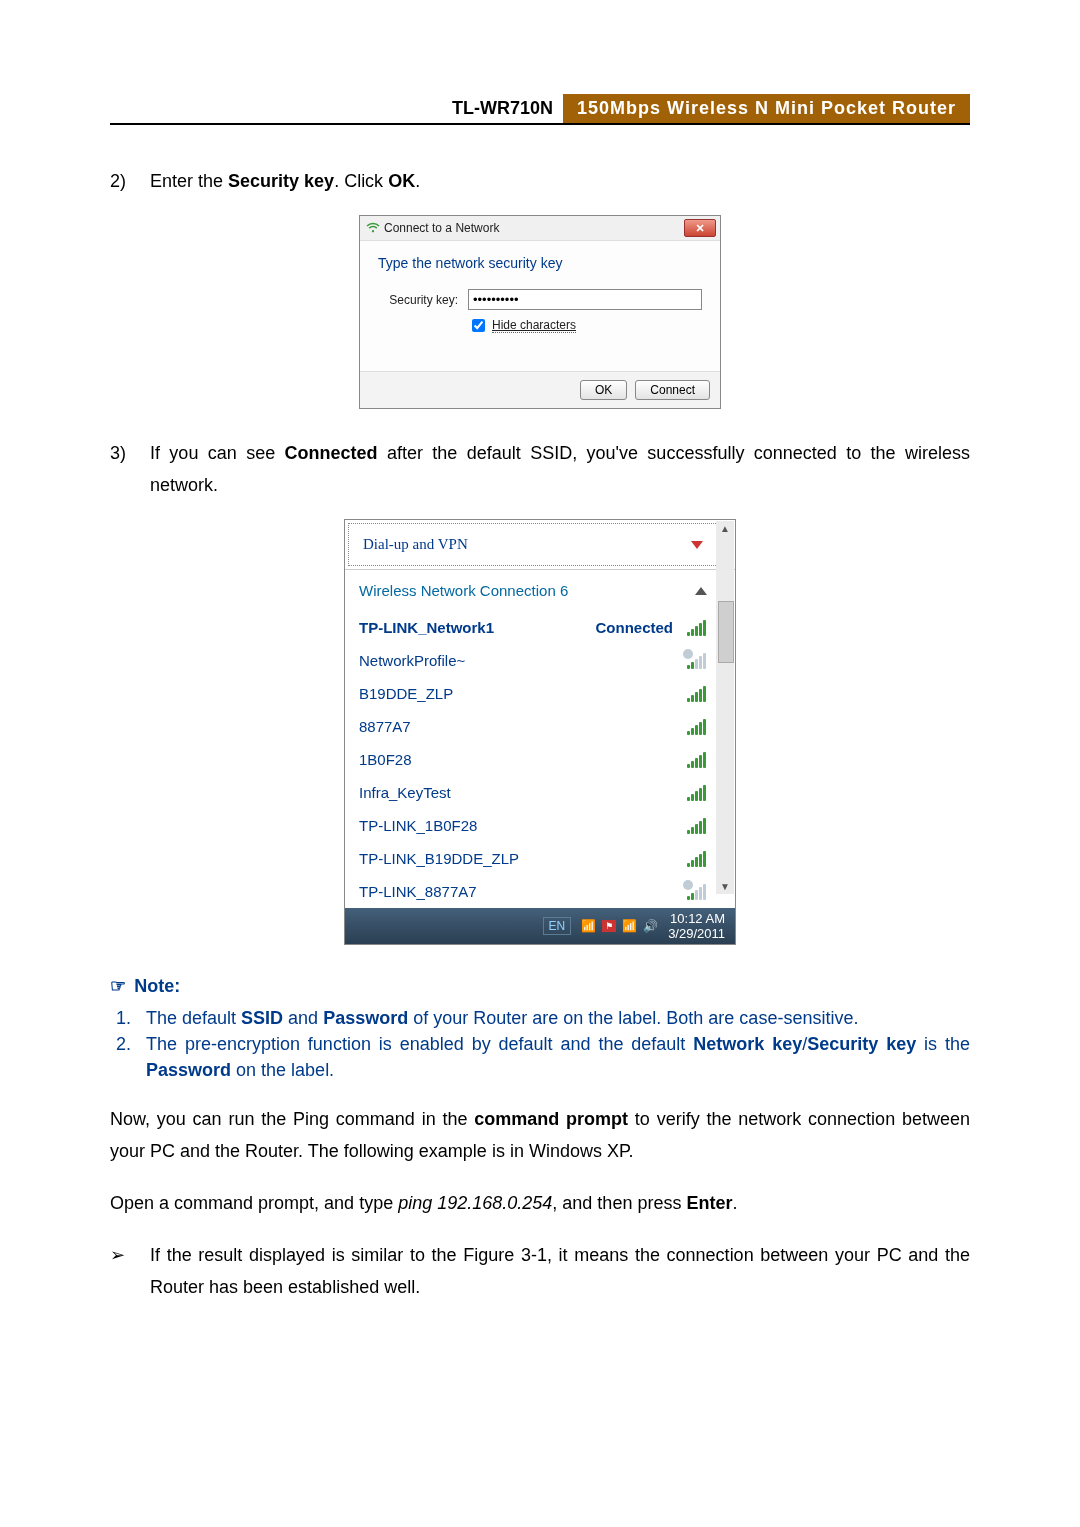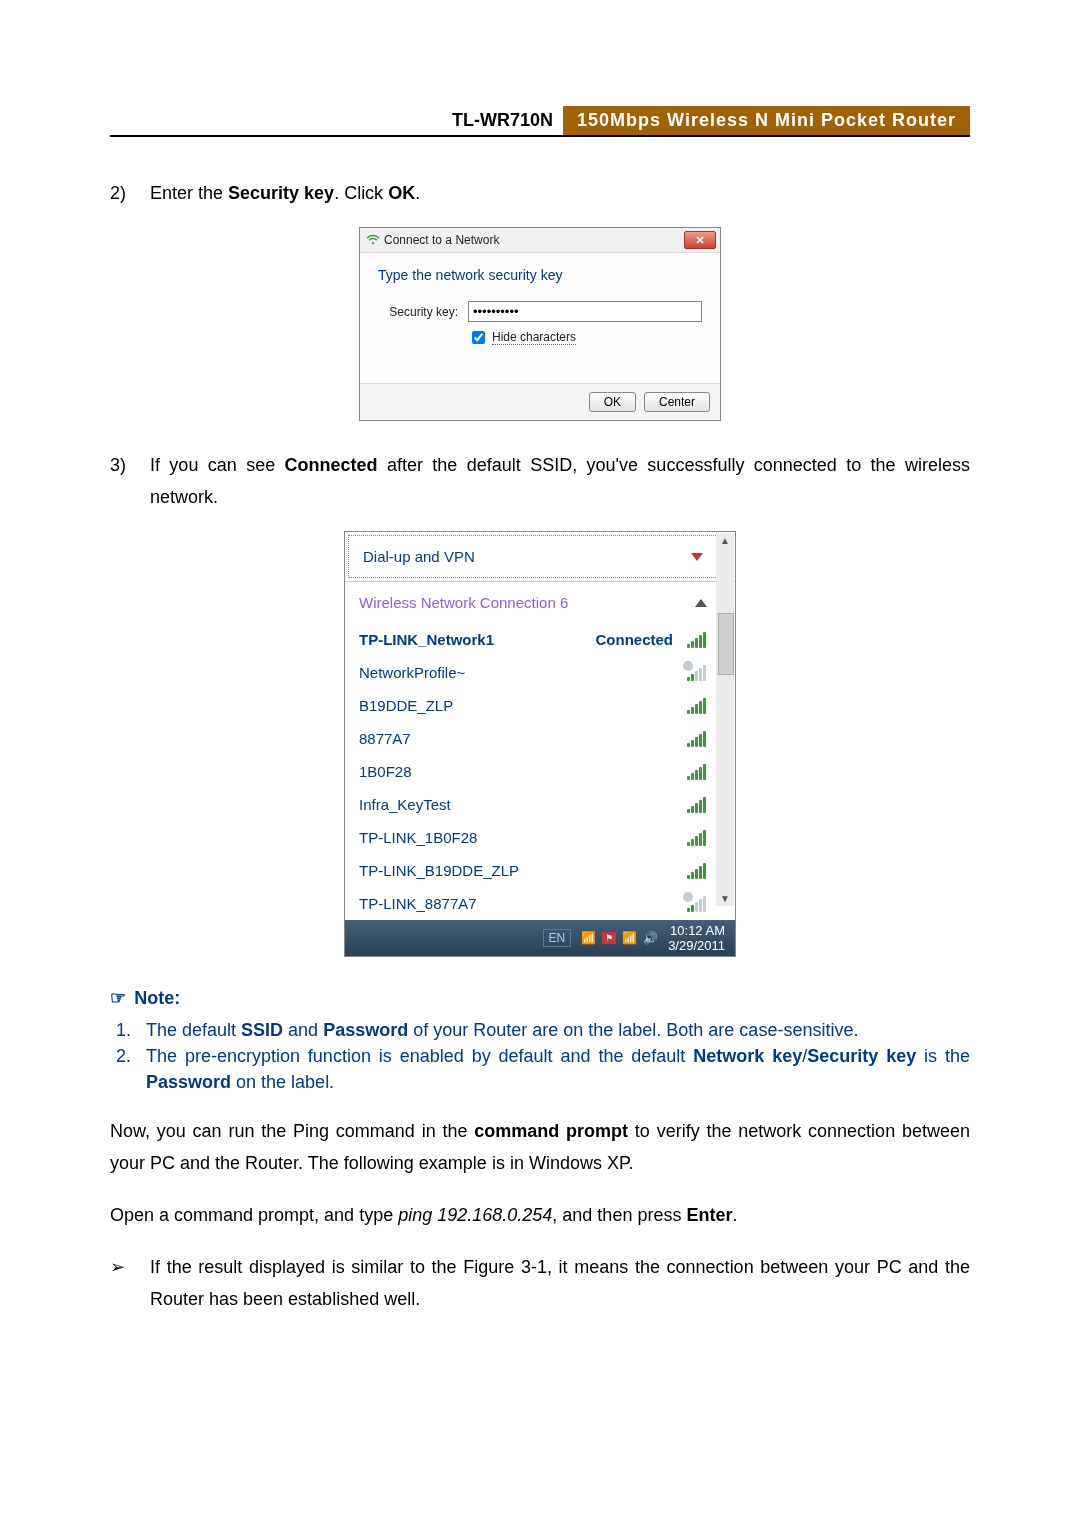--- a/index.html
+++ b/index.html
@@ -5,21 +5,21 @@
   body {
     margin: 0;
     padding: 0;
     background: #fff;
     font-family: Arial, Helvetica, sans-serif;
     color: #000;
   }
   .page {
     width: 1080px;
     height: 1462px;
-    margin: 16px auto;
+    margin: 4px auto;
     position: relative;
     box-sizing: border-box;
     padding: 90px 110px 40px 110px;
   }
   
   .hdr-wrap {
     margin-bottom: 40px;
   }
   .hdr {
     display: flex;
@@ -118,21 +118,21 @@
     flex:1; border:1px solid #888; font-size:13px; padding:2px 4px;
     font-family: Arial;
   }
   .dialog .chk-row {
     padding-left: 90px;
     display:flex; align-items:center; gap:4px;
     margin-bottom: 30px;
     font-size:12px;
   }
   .dialog .chk-row input { width:13px; height:13px; }
-  .dialog .chk-row .dotted { border-bottom:1px dotted #666; }
+  .dialog .chk-row .dotted { border-bottom:1px dotted #666;text-decoration:underline; }
   .dialog .btnbar {
     border-top:1px solid #ddd;
     background:#f3f3f3;
     padding:8px 10px;
     display:flex; justify-content:flex-end; gap:8px;
   }
   .dialog .btnbar button {
     font-size:12px; padding:2px 14px;
     background:linear-gradient(#fff,#e3e3e3);
     border:1px solid #888; border-radius:3px;
@@ -156,21 +156,21 @@
     font-size:10px; color:#555; padding:2px 0;
   }
   .netlist .scrollbar .thumb {
     width:14px; height:60px; background:#cfcfcf; border:1px solid #aaa;
     position:absolute; top:80px; left:2px;
   }
   .netlist .section {
     padding: 12px 28px 12px 14px;
     display:flex; justify-content:space-between; align-items:center;
   }
-  .netlist .section.dotted { border:1px dotted #888; margin:3px; }
+  .netlist .section.dotted { border:1px dotted #888; margin:3px;font-family:Liberation Serif, serif; }
   .netlist .divider { height:1px; background:#ccc; }
   .netlist .item {
     padding: 8px 28px 8px 14px;
     display:flex; justify-content:space-between; align-items:center;
   }
   .netlist .item .label { white-space: nowrap; }
   .netlist .item .status { font-weight:bold; margin-right:8px; }
   .netlist .item.bold .label { font-weight:bold; }
   .netlist .item .rgt { display:flex; align-items:center; gap:6px; }
   .sigicon {
@@ -286,21 +286,21 @@
           <label>Security key:</label>
           <input type="password" value="••••••••••" style="">
         </div>
         <div class="chk-row">
           <input type="checkbox" checked="" style="">
           <span class="dotted">Hide characters</span>
         </div>
       </div>
       <div class="btnbar">
         <button>OK</button>
-        <button>Center</button>
+        <button>Connect</button>
       </div>
     </div>
   </div>
 
   <div class="step">
     <div class="num">3)</div>
     <div class="txt just">
       <span>If you can see </span><b>Connected</b><span> after the default SSID, you've successfully connected to the wireless network.</span>
     </div>
   </div>
@@ -310,21 +310,21 @@
       <div class="scrollbar">
         <div class="arrow">▲</div>
         <div class="thumb"></div>
         <div class="arrow">▼</div>
       </div>
       <div class="section dotted">
         <span>Dial-up and VPN</span>
         <span class="chevron down"></span>
       </div>
       <div class="divider"></div>
-      <div class="section" style="color:#8b5cf6;">
+      <div class="section" style="color:#0369a1;">
         <span>Wireless Network Connection 6</span>
         <span class="chevron up"></span>
       </div>
       <div id="netitems">
           <div class="item bold">
             <span class="label">TP-LINK_Network1</span>
             <span class="rgt">
               <span class="status">Connected</span>
               <span class="sigicon">
                 <span></span>

